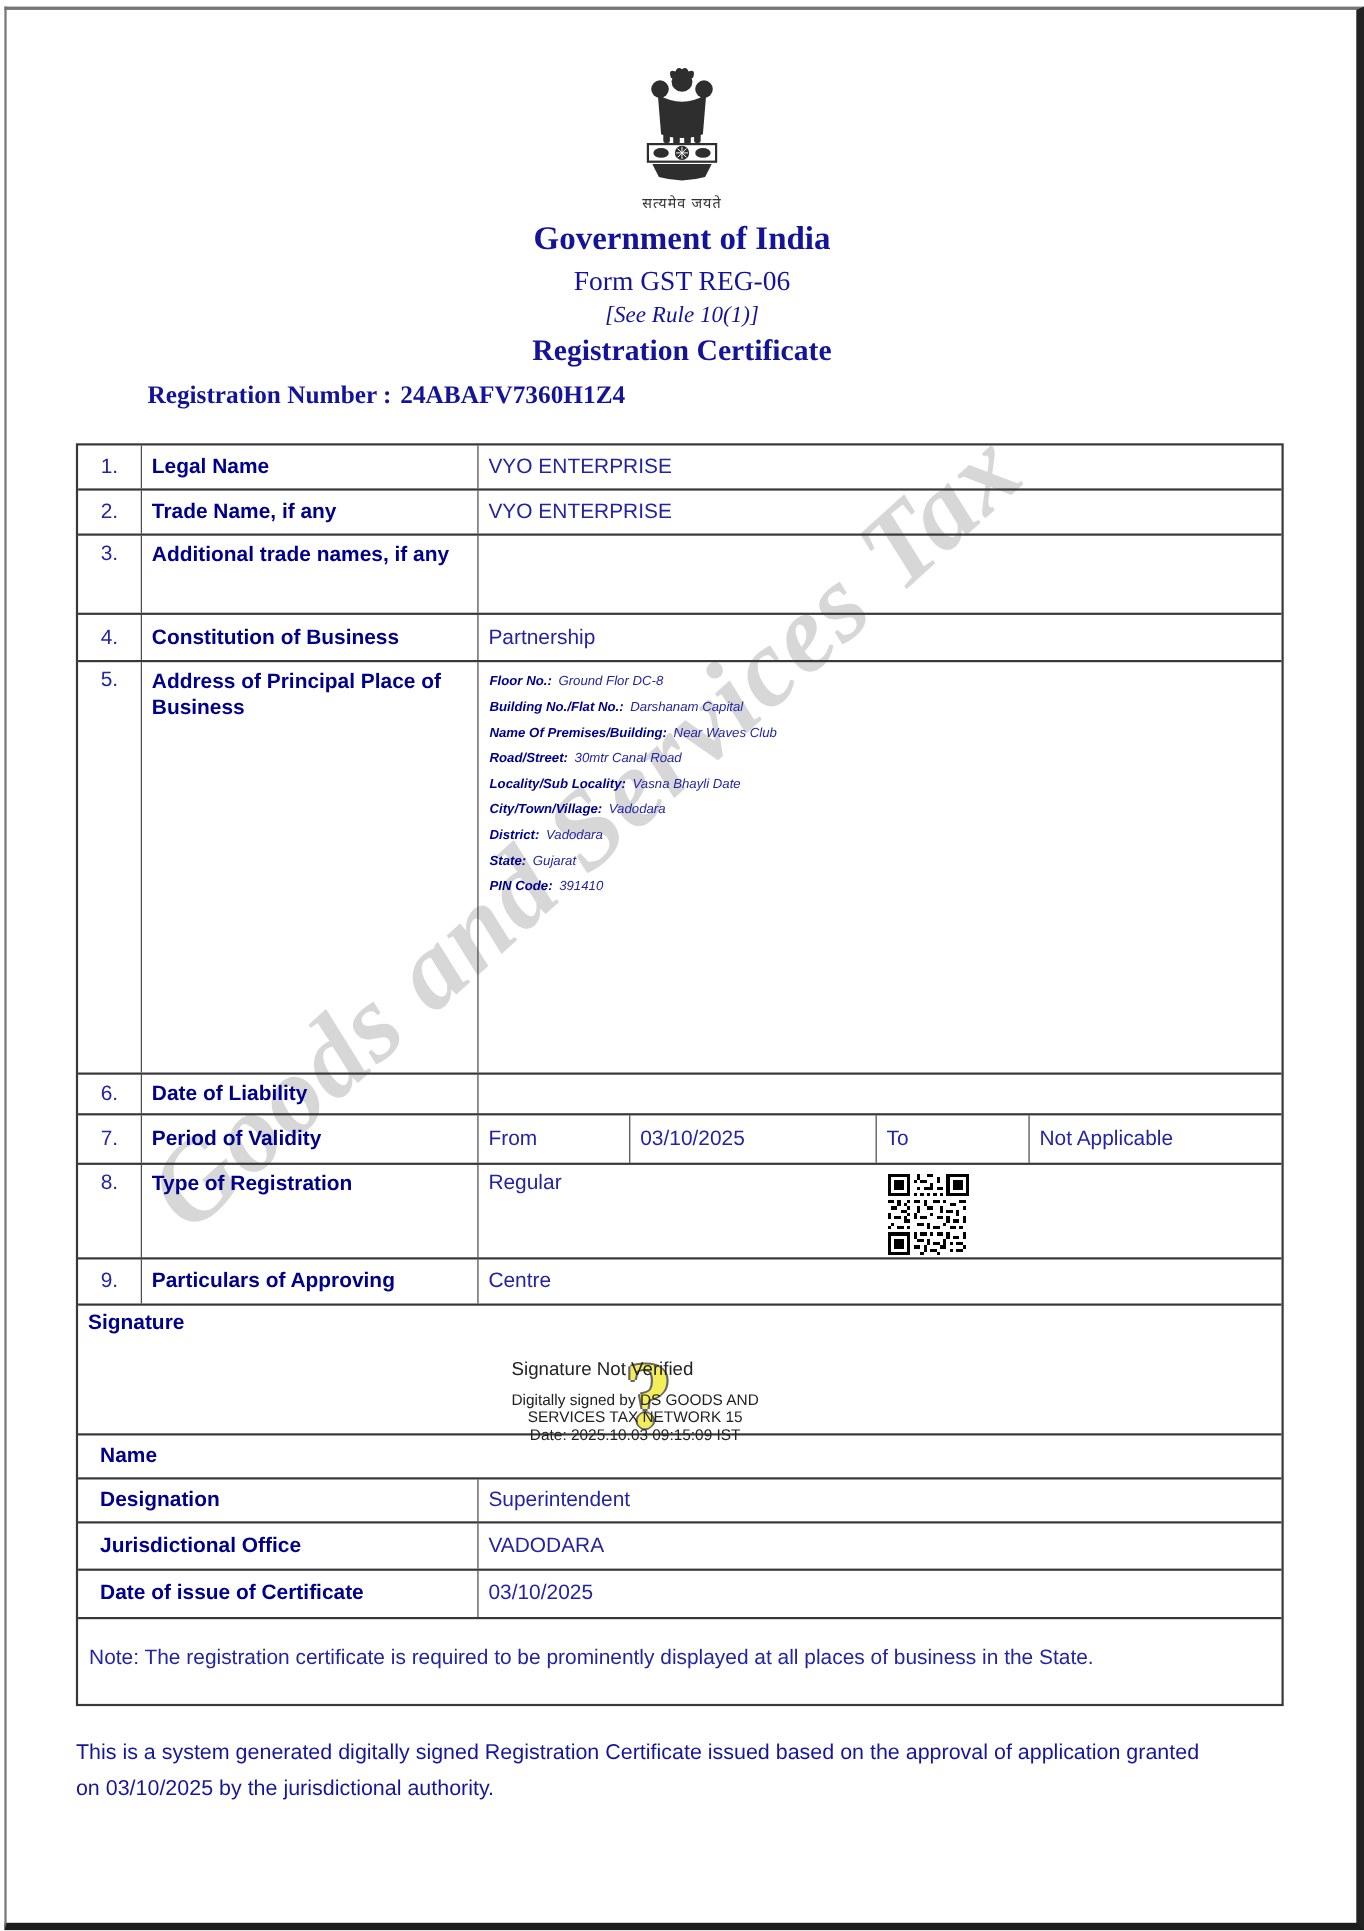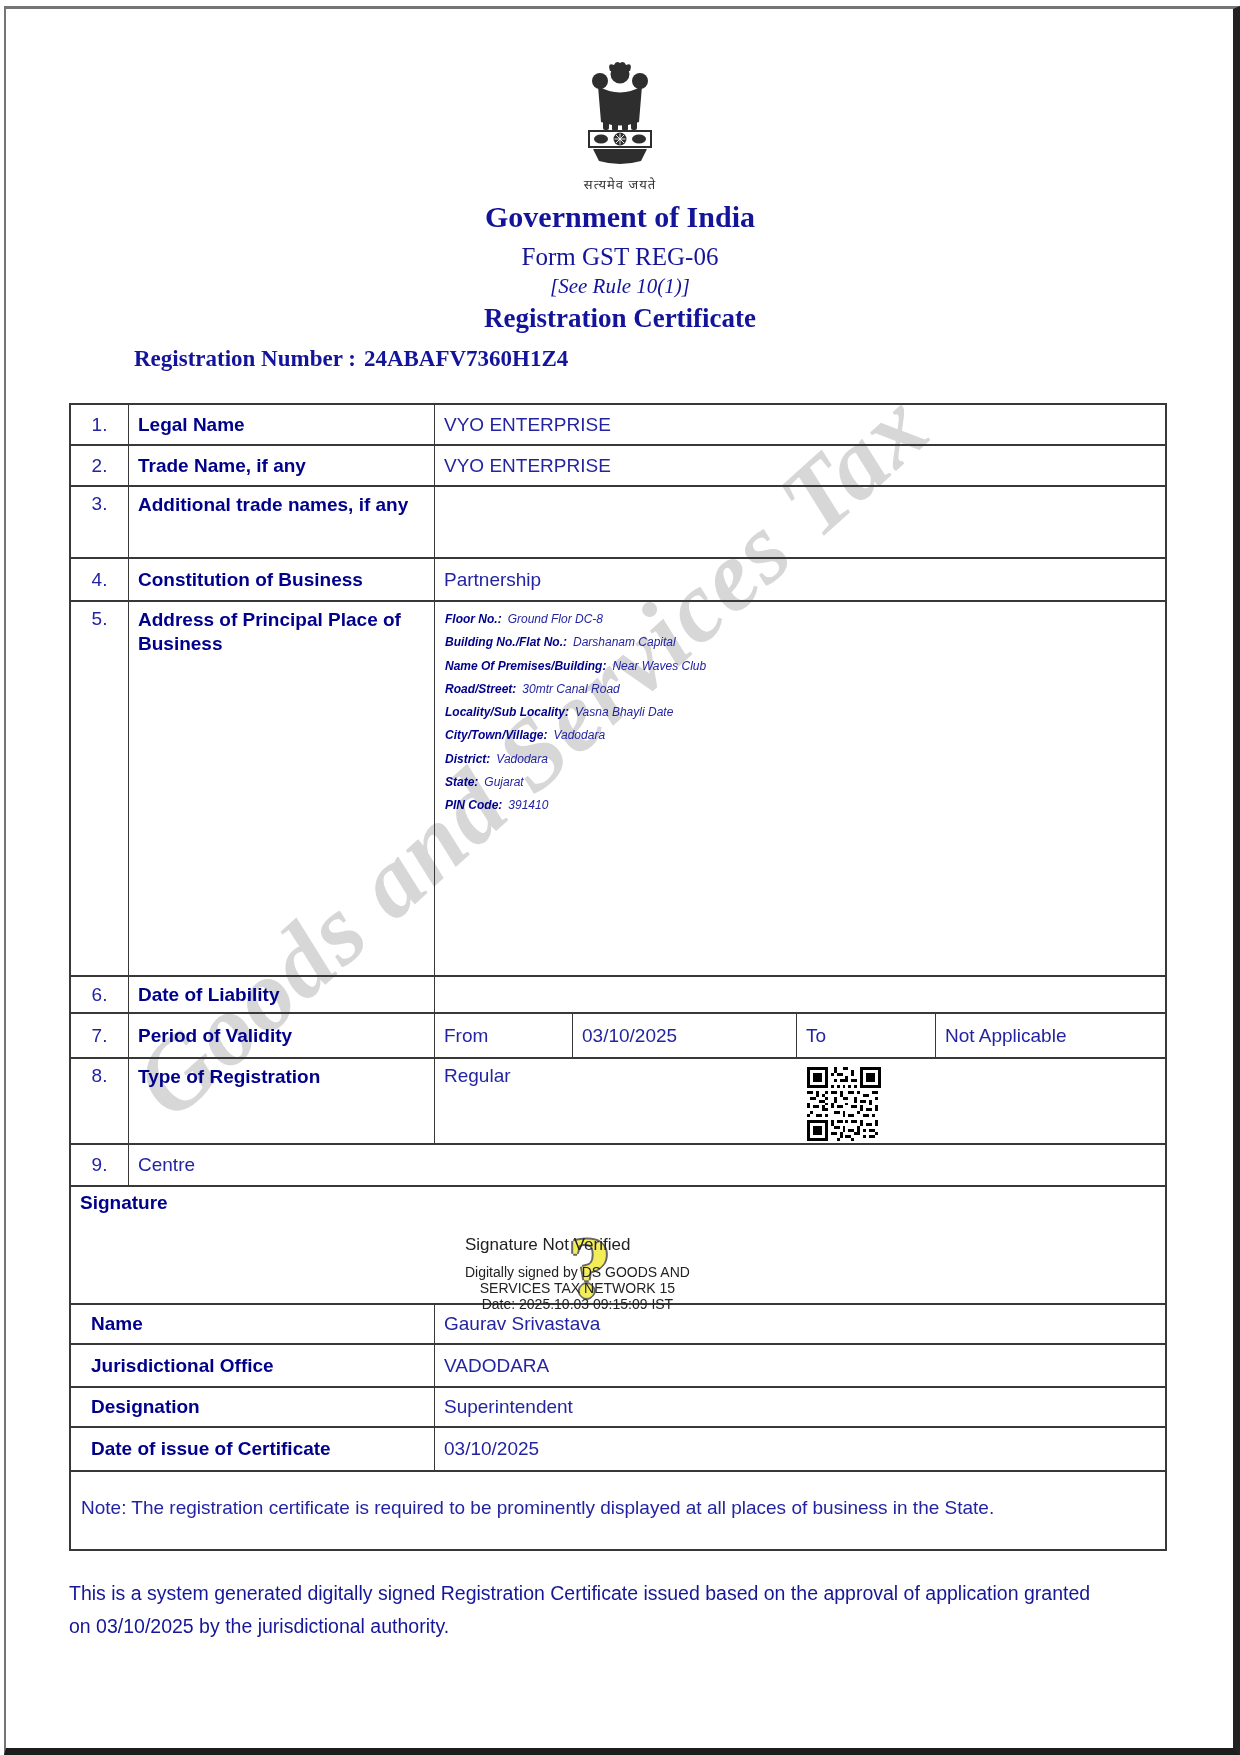--- a/index.html
+++ b/index.html
@@ -197,46 +197,46 @@
           <path fill="#000" d="M9 0h1v2h-1z M12 0h2v1h-2z M15 1h1v2h-1z M8 2h1v1h-1z M10 2h2v1h-2z M13 3h1v2h-1z M9 4h1v1h-1z M11 4h2v1h-2z M15 4h2v1h-2z"></path>
           <path fill="#000" d="M0 8h2v1h-2z M3 8h1v2h-1z M5 9h1v1h-1z M1 10h2v1h-2z M4 11h2v1h-2z M0 12h1v2h-1z M2 13h2v1h-2z M5 13h1v2h-1z M1 15h1v1h-1z M3 16h2v1h-2z M0 16h1v1h-1z"></path>
           <path fill="#000" d="M8 8h2v1h-2z M11 8h1v2h-1z M14 8h2v1h-2z M17 8h1v1h-1z M19 9h2v1h-2z M22 8h2v1h-2z M9 10h1v2h-1z M12 10h2v1h-2z M16 10h1v2h-1z M18 11h2v1h-2z M21 11h1v2h-1z M23 10h1v1h-1z M8 12h1v2h-1z M10 13h2v1h-2z M13 12h1v1h-1z M15 13h2v1h-2z M18 13h1v2h-1z M20 14h2v1h-2z M23 13h1v2h-1z M9 15h2v1h-2z M12 15h1v2h-1z M14 16h2v1h-2z M17 15h1v1h-1z M19 16h2v1h-2z M22 16h1v1h-1z"></path>
           <path fill="#000" d="M8 18h1v2h-1z M10 18h2v1h-2z M13 18h1v1h-1z M15 18h2v1h-2z M18 18h1v2h-1z M20 19h2v1h-2z M23 18h1v2h-1z M9 20h2v1h-2z M12 20h1v2h-1z M14 21h2v1h-2z M17 20h1v2h-1z M19 21h1v1h-1z M21 21h2v1h-2z M8 22h2v1h-2z M11 22h1v2h-1z M13 23h2v1h-2z M16 22h2v1h-2z M19 23h1v1h-1z M21 23h2v1h-2z M23 22h1v1h-1z M10 24h1v1h-1z M15 24h1v1h-1z"></path>
         </svg>
       </div>
     </div>
 
     <div class="t-row h42">
       <div class="cell c-sno">9.</div>
+      <div class="cell c-label">Particulars of Approving</div>
       <div class="cell c-value">Centre</div>
     </div>
 
     <div class="sig-row">
       <div class="sig-label">Signature</div>
       <div class="sig-q">?</div>
       <div class="sig-block">
         <div class="sig-status">Signature Not Verified</div>
         <div class="sig-small">Digitally signed by DS GOODS AND</div>
         <div class="sig-small">SERVICES TAX NETWORK 15</div>
         <div class="sig-small">Date: 2025.10.03 09:15:09 IST</div>
       </div>
     </div>
 
     <div class="t-row h40">
       <div class="cell c-wlabel">Name</div>
-      <div class="cell c-value">Gaurav Srivastava</div>
+    </div>
+    <div class="t-row h40">
+      <div class="cell c-wlabel">Designation</div>
+      <div class="cell c-value">Superintendent</div>
     </div>
     <div class="t-row h43">
       <div class="cell c-wlabel">Jurisdictional Office</div>
       <div class="cell c-value">VADODARA</div>
     </div>
-    <div class="t-row h40">
-      <div class="cell c-wlabel">Designation</div>
-      <div class="cell c-value">Superintendent</div>
-    </div>
     <div class="t-row h44">
       <div class="cell c-wlabel">Date of issue of Certificate</div>
       <div class="cell c-value">03/10/2025</div>
     </div>
 
     <div class="t-row note-row">Note: The registration certificate is required to be prominently displayed at all places of business in the State.</div>
   </div>
 
   <div class="footer">
     <div>This is a system generated digitally signed Registration Certificate issued based on the approval of application granted</div>

